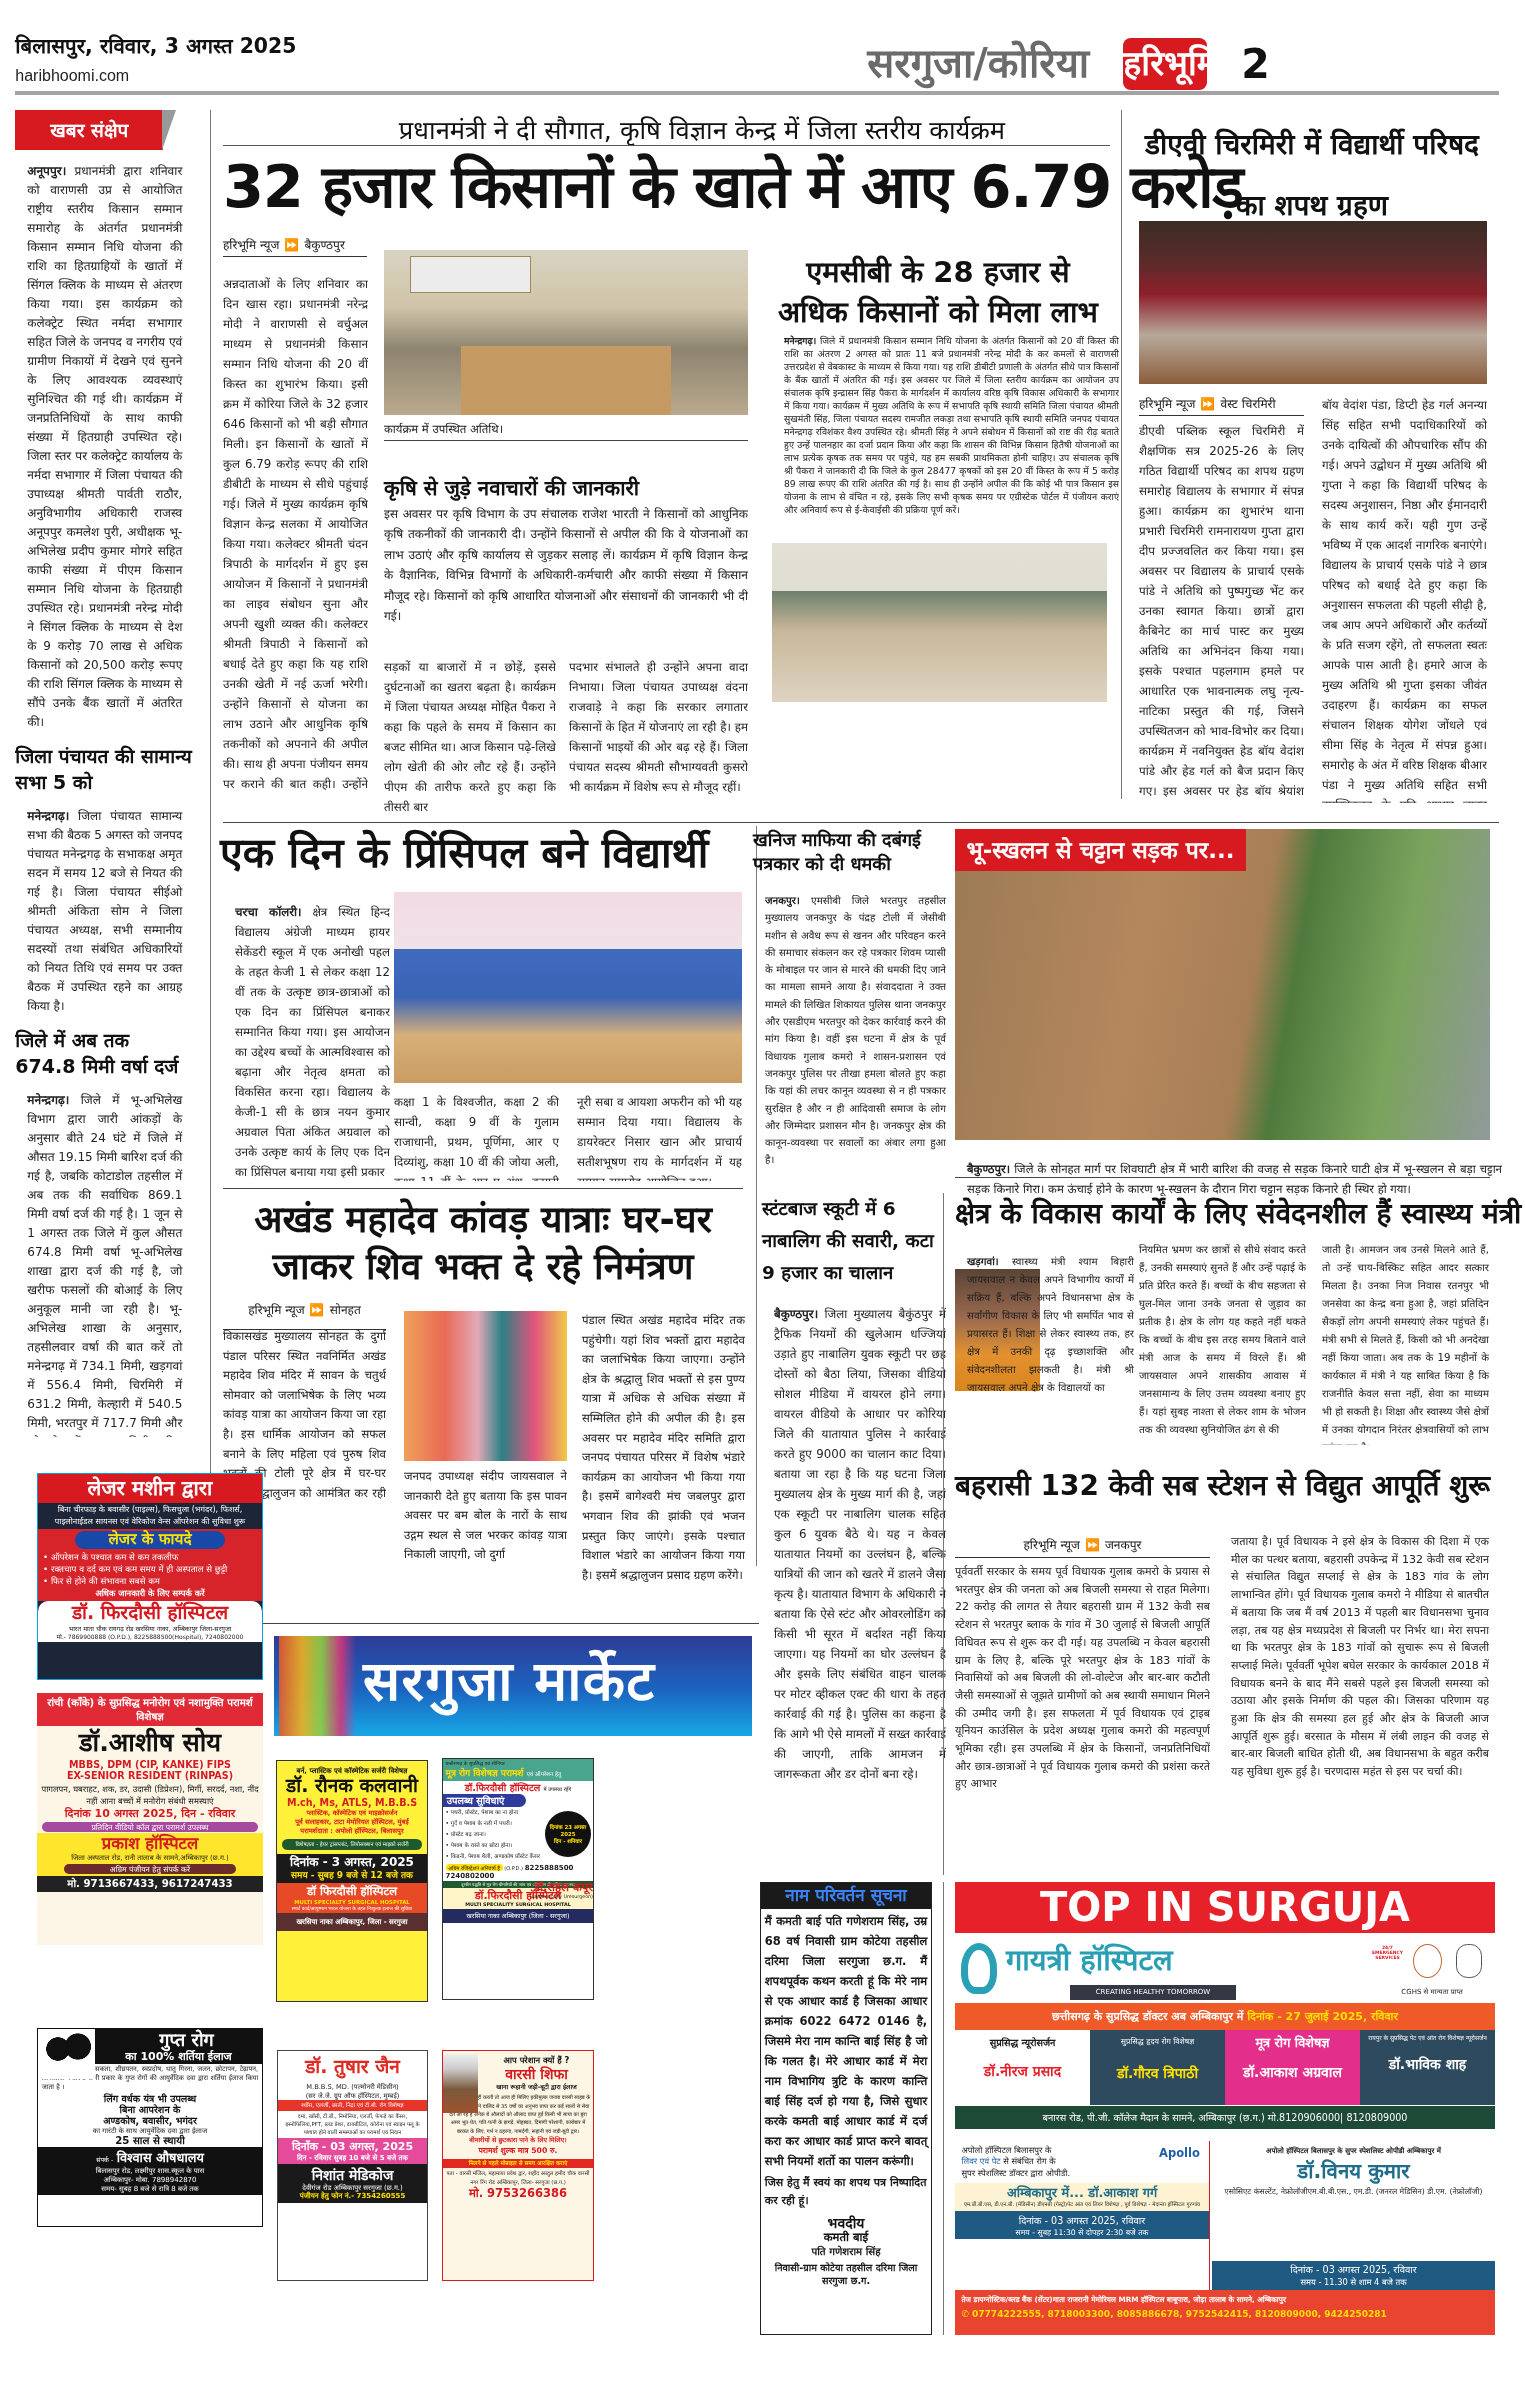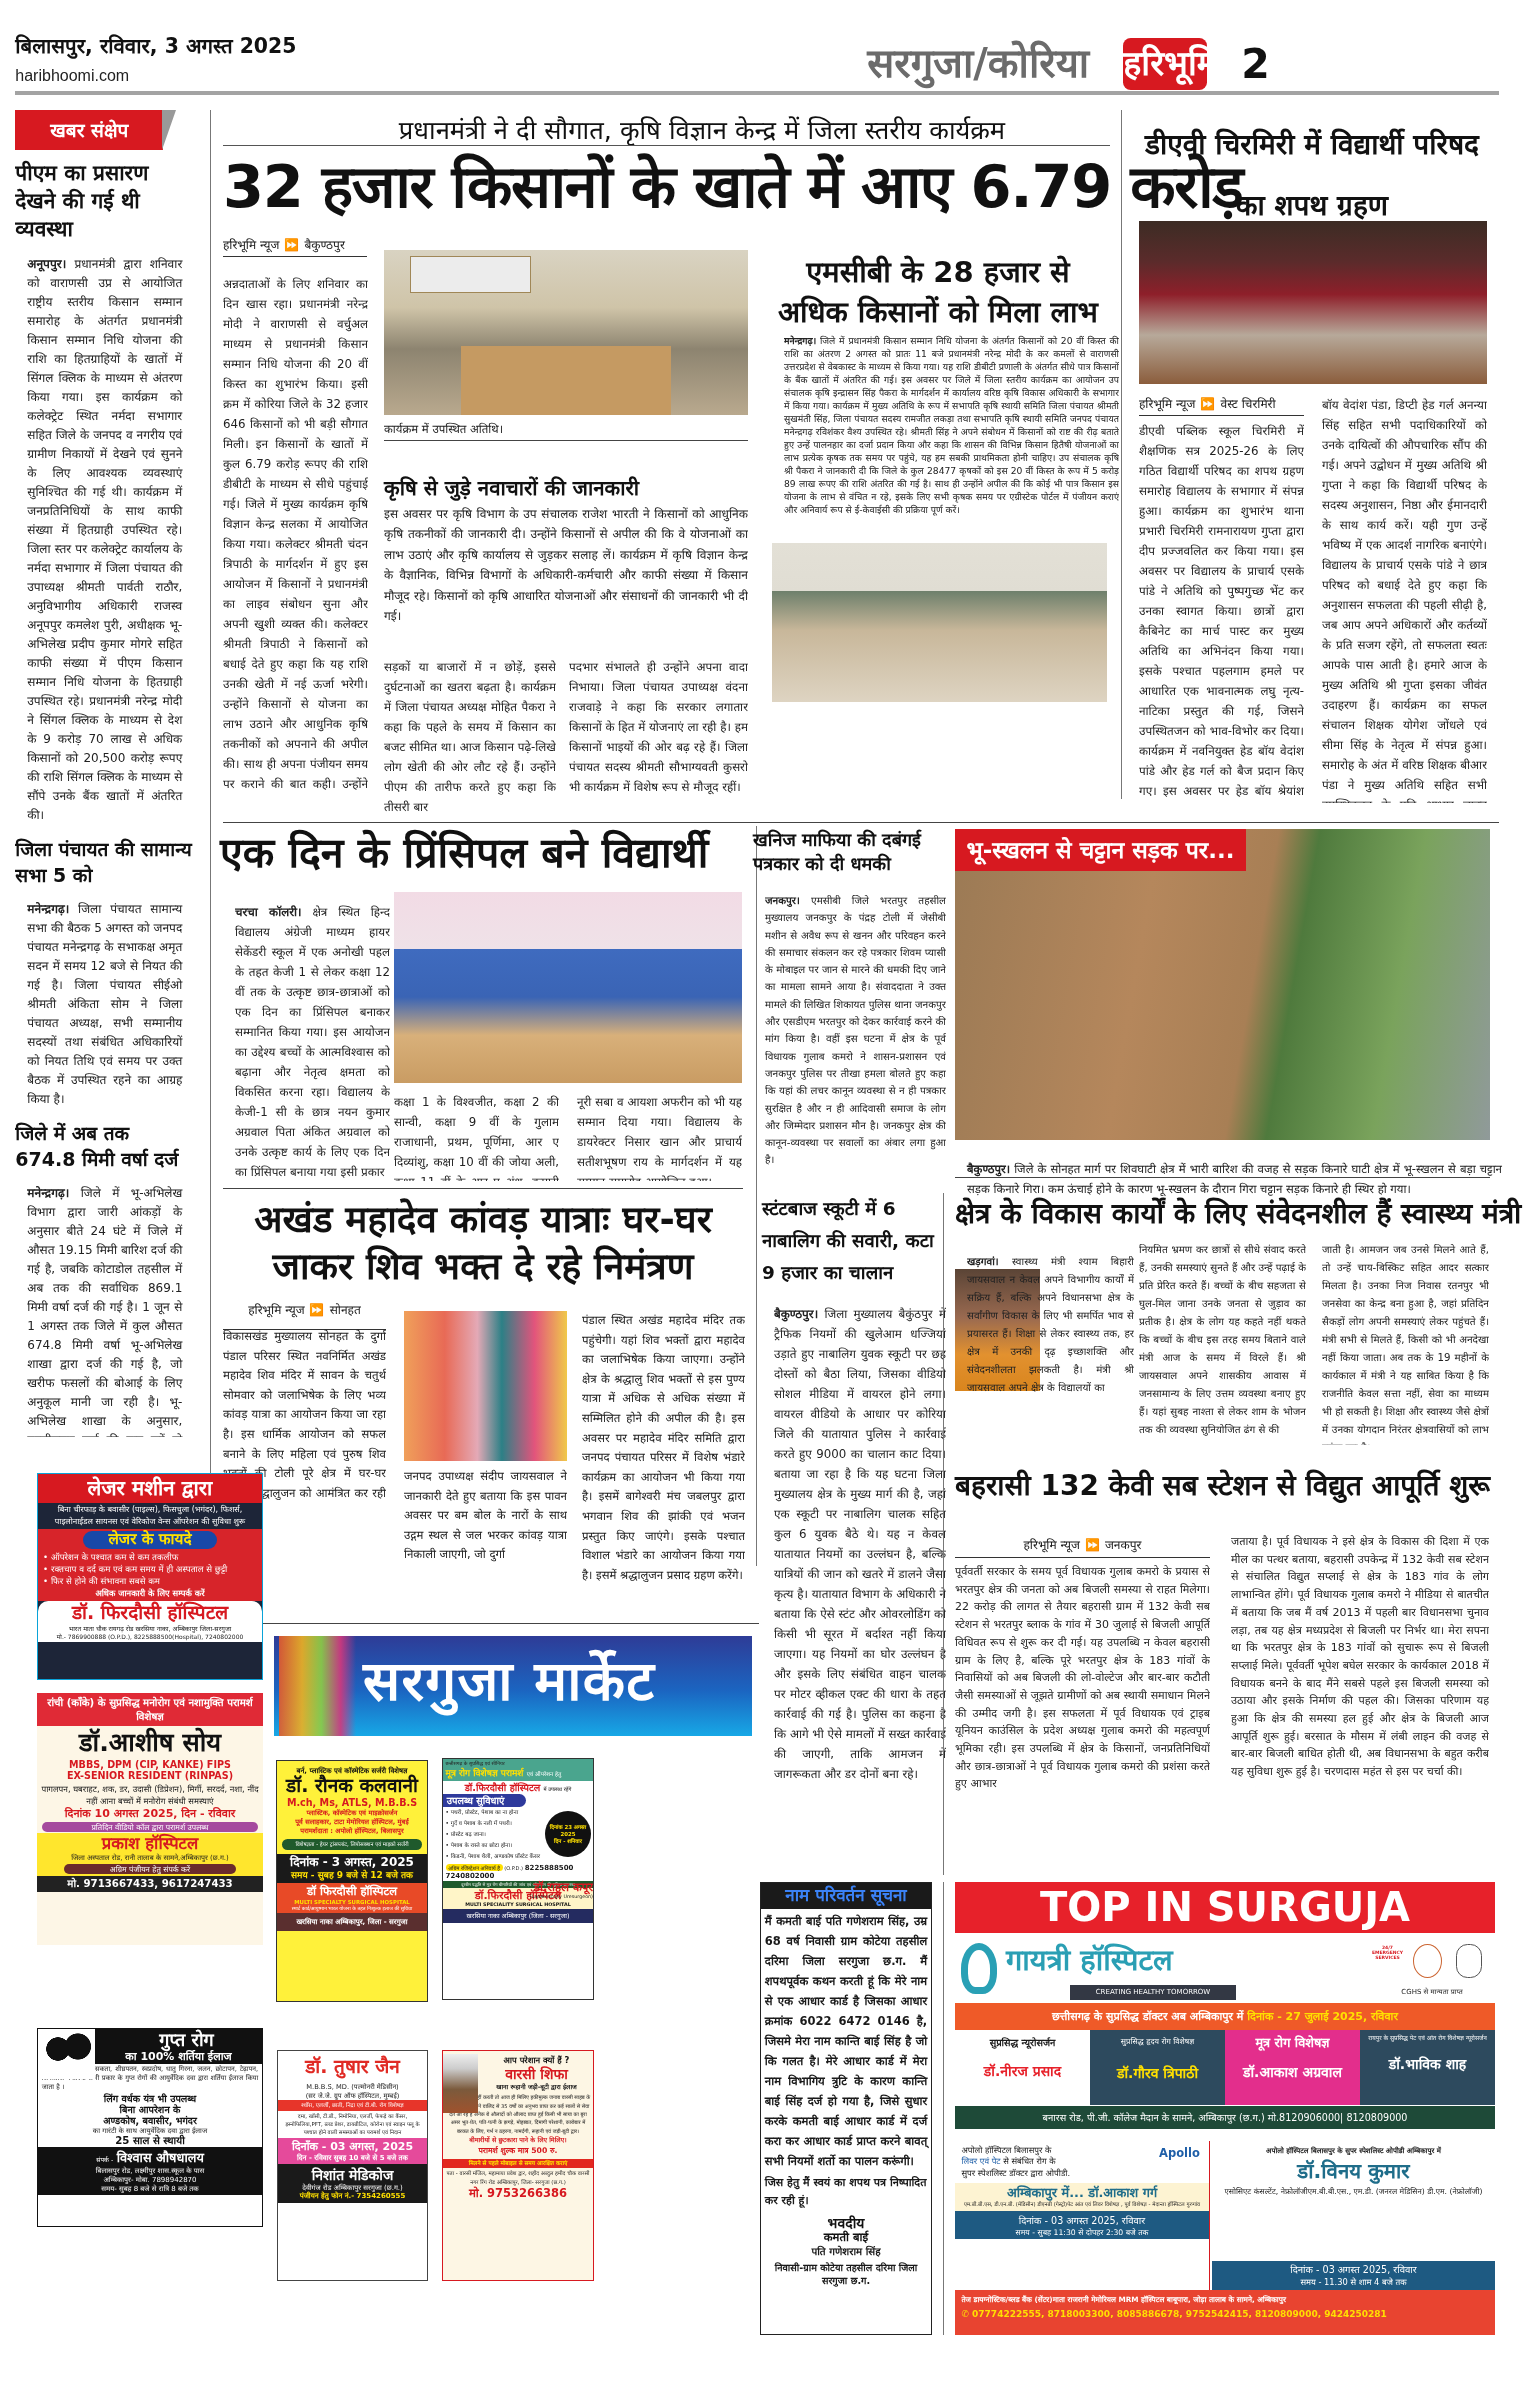--- a/index.html
+++ b/index.html
@@ -28,21 +28,20 @@
   <div class="abs hd" style="left:1226px;top:6.4px;font-size:41px;">2</div>
 </div>
 <div class="abs" style="left:15.3px;top:91px;width:1484px;height:3.8px;background:#a3a3a3;"></div>
 
 <div class="abs" style="left:15.3px;top:110px;width:179px;height:1327px;overflow:hidden;">
   <div style="position:relative;width:148px;height:40px;background:#d71920;color:#fff;font-weight:bold;font-size:19px;line-height:40px;text-align:center;">
     <span>खबर संक्षेप</span>
     <div style="position:absolute;right:-12.8px;top:0;width:0;height:0;border-left:14px solid #999;border-bottom:40px solid transparent;"></div>
   </div>
   <div style="margin-top:9px;">
-    <div class="hd" style="font-size:21px;line-height:28px;margin-bottom:3.8px;">पीएम का प्रसारण देखने की गई थी व्यवस्था</div>
     <p class="body-text" style="font-size:12px;line-height:19px;"><b>अनूपपुर।</b> <span>प्रधानमंत्री द्वारा शनिवार को वाराणसी उप्र से आयोजित राष्ट्रीय स्तरीय किसान सम्मान समारोह के अंतर्गत प्रधानमंत्री किसान सम्मान निधि योजना की राशि का हितग्राहियों के खातों में सिंगल क्लिक के माध्यम से अंतरण किया गया। इस कार्यक्रम को कलेक्ट्रेट स्थित नर्मदा सभागार सहित जिले के जनपद व नगरीय एवं ग्रामीण निकायों में देखने एवं सुनने के लिए आवश्यक व्यवस्थाएं सुनिश्चित की गई थी। कार्यक्रम में जनप्रतिनिधियों के साथ काफी संख्या में हितग्राही उपस्थित रहे। जिला स्तर पर कलेक्ट्रेट कार्यालय के नर्मदा सभागार में जिला पंचायत की उपाध्यक्ष श्रीमती पार्वती राठौर, अनुविभागीय अधिकारी राजस्व अनूपपुर कमलेश पुरी, अधीक्षक भू-अभिलेख प्रदीप कुमार मोगरे सहित काफी संख्या में पीएम किसान सम्मान निधि योजना के हितग्राही उपस्थित रहे। प्रधानमंत्री नरेन्द्र मोदी ने सिंगल क्लिक के माध्यम से देश के 9 करोड़ 70 लाख से अधिक किसानों को 20,500 करोड़ रूपए की राशि सिंगल क्लिक के माध्यम से सौंपे उनके बैंक खातों में अंतरित की।</span></p>
   </div>
   <div style="margin-top:6.4px;">
     <div class="hd" style="font-size:19px;line-height:25.5px;margin-bottom:3.8px;">जिला पंचायत की सामान्य सभा 5 को</div>
     <p class="body-text" style="font-size:12px;line-height:19px;"><b>मनेन्द्रगढ़।</b> <span>जिला पंचायत सामान्य सभा की बैठक 5 अगस्त को जनपद पंचायत मनेन्द्रगढ़ के सभाकक्ष अमृत सदन में समय 12 बजे से नियत की गई है। जिला पंचायत सीईओ श्रीमती अंकिता सोम ने जिला पंचायत अध्यक्ष, सभी सम्मानीय सदस्यों तथा संबंधित अधिकारियों को नियत तिथि एवं समय पर उक्त बैठक में उपस्थित रहने का आग्रह किया है।</span></p>
   </div>
   <div style="margin-top:6.4px;">
     <div class="hd" style="font-size:19px;line-height:25.5px;margin-bottom:3.8px;">जिले में अब तक 674.8 मिमी वर्षा दर्ज</div>
     <p class="body-text" style="font-size:12px;line-height:19px;"><b>मनेन्द्रगढ़।</b> <span>जिले में भू-अभिलेख विभाग द्वारा जारी आंकड़ों के अनुसार बीते 24 घंटे में जिले में औसत 19.15 मिमी बारिश दर्ज की गई है, जबकि कोटाडोल तहसील में अब तक की सर्वाधिक 869.1 मिमी वर्षा दर्ज की गई है। 1 जून से 1 अगस्त तक जिले में कुल औसत 674.8 मिमी वर्षा भू-अभिलेख शाखा द्वारा दर्ज की गई है, जो खरीफ फसलों की बोआई के लिए अनुकूल मानी जा रही है। भू-अभिलेख शाखा के अनुसार, तहसीलवार वर्षा की बात करें तो मनेन्द्रगढ़ में 734.1 मिमी, खड़गवां में 556.4 मिमी, चिरमिरी में 631.2 मिमी, केल्हारी में 540.5 मिमी, भरतपुर में 717.7 मिमी और कोटाडोल में 869.1 मिमी बारिश दर्ज की गई है।</span></p>
   </div>
@@ -125,21 +124,21 @@
 <div class="abs" style="left:955px;top:1536px;width:255px;font-size:12px;border-bottom:1.3px solid #333;padding-bottom:3.8px;text-align:center;">
   <span>हरिभूमि न्यूज</span><span class="ff">⏩</span><span>जनकपुर</span>
 </div>
 <div class="abs body-text" style="left:955px;top:1563px;width:255px;height:309px;overflow:hidden;font-size:11px;line-height:17.7px;">पूर्ववर्ती सरकार के समय पूर्व विधायक गुलाब कमरो के प्रयास से भरतपुर क्षेत्र की जनता को अब बिजली समस्या से राहत मिलेगा। 22 करोड़ की लागत से तैयार बहरासी ग्राम में 132 केवी सब स्टेशन से भरतपुर ब्लाक के गांव में 30 जुलाई से बिजली आपूर्ति विधिवत रूप से शुरू कर दी गई। यह उपलब्धि न केवल बहरासी ग्राम के लिए है, बल्कि पूरे भरतपुर क्षेत्र के 183 गांवों के निवासियों को अब बिजली की लो-वोल्टेज और बार-बार कटौती जैसी समस्याओं से जूझते ग्रामीणों को अब स्थायी समाधान मिलने की उम्मीद जगी है। इस सफलता में पूर्व विधायक एवं ट्राइब यूनियन काउंसिल के प्रदेश अध्यक्ष गुलाब कमरो की महत्वपूर्ण भूमिका रही। इस उपलब्धि में क्षेत्र के किसानों, जनप्रतिनिधियों और छात्र-छात्राओं ने पूर्व विधायक गुलाब कमरो की प्रशंसा करते हुए आभार</div>
 <div class="abs body-text" style="left:1231px;top:1533px;width:258px;height:338px;overflow:hidden;font-size:11px;line-height:17.7px;">जताया है। पूर्व विधायक ने इसे क्षेत्र के विकास की दिशा में एक मील का पत्थर बताया, बहरासी उपकेन्द्र में 132 केवी सब स्टेशन से संचालित विद्युत सप्लाई से क्षेत्र के 183 गांव के लोग लाभान्वित होंगे। पूर्व विधायक गुलाब कमरो ने मीडिया से बातचीत में बताया कि जब मैं वर्ष 2013 में पहली बार विधानसभा चुनाव लड़ा, तब यह क्षेत्र मध्यप्रदेश से बिजली पर निर्भर था। मेरा सपना था कि भरतपुर क्षेत्र के 183 गांवों को सुचारू रूप से बिजली सप्लाई मिले। पूर्ववर्ती भूपेश बघेल सरकार के कार्यकाल 2018 में विधायक बनने के बाद मैंने सबसे पहले इस बिजली समस्या को उठाया और इसके निर्माण की पहल की। जिसका परिणाम यह हुआ कि क्षेत्र की समस्या हल हुई और क्षेत्र के बिजली आज आपूर्ति शुरू हुई। बरसात के मौसम में लंबी लाइन की वजह से बार-बार बिजली बाधित होती थी, अब विधानसभा के बहुत करीब यह सुविधा शुरू हुई है। चरणदास महंत से इस पर चर्चा की।</div>
 
 <div class="abs ad" style="left:37px;top:1473px;width:226px;height:207px;background:#1d2538;border:1.9px solid #0aa3d8;">
   <div class="hd center" style="background:#d71920;color:#fff;font-size:20.4px;line-height:29px;">लेजर मशीन द्वारा</div>
   <div class="center" style="color:#fff;font-size:8px;line-height:11.5px;padding:1.3px 5.1px;">बिना चीरफाड़ के बवासीर (पाइल्स), फिसचुला (भगंदर), फिशर्स, पाइलोनाईडल सायनस एवं वेरिकोज वेन्स ऑपरेशन की सुविधा शुरू</div>
   <div style="background:#d7242a;padding:2.6px 5.1px;">
-    <div class="hd center" style="background:#1848a8;color:#ffe000;font-size:15.3px;border-radius:10.2px;width:134px;margin:0 auto 2.6px;">लेजर के फायदे</div>
+    <div class="hd center" style="background:#1848a8;color:#ffe000;font-size:15.3px;border-radius:10.2px;width:150px;margin:0 auto 2.6px;">लेजर के फायदे</div>
     <div style="color:#fff;font-size:8.6px;line-height:12px;">• ऑपरेशन के पश्चात कम से कम तकलीफ</div>
     <div style="color:#fff;font-size:8.6px;line-height:12px;">• रक्तचाप व दर्द कम एवं कम समय में ही अस्पताल से छुट्टी</div>
     <div style="color:#fff;font-size:8.6px;line-height:12px;">• फिर से होने की संभावना सबसे कम</div>
     <div class="center" style="color:#fff;font-size:8.3px;font-weight:bold;">अधिक जानकारी के लिए सम्पर्क करें</div>
   </div>
   <div style="background:#fff;border-radius:10.2px 10.2px 0 0;padding:1.3px 2.6px;">
     <div class="hd center" style="color:#d71920;font-size:19px;">डॉ. फिरदौसी हॉस्पिटल</div>
     <div class="center" style="font-size:6.4px;">भारत माता चौक रायगढ़ रोड खरसिया नाका, अम्बिकापुर जिला-सरगुजा</div>
     <div class="center" style="font-size:6px;">मो.- 7869900888 (O.P.D.), 8225888500(Hospital), 7240802000</div>
   </div>

